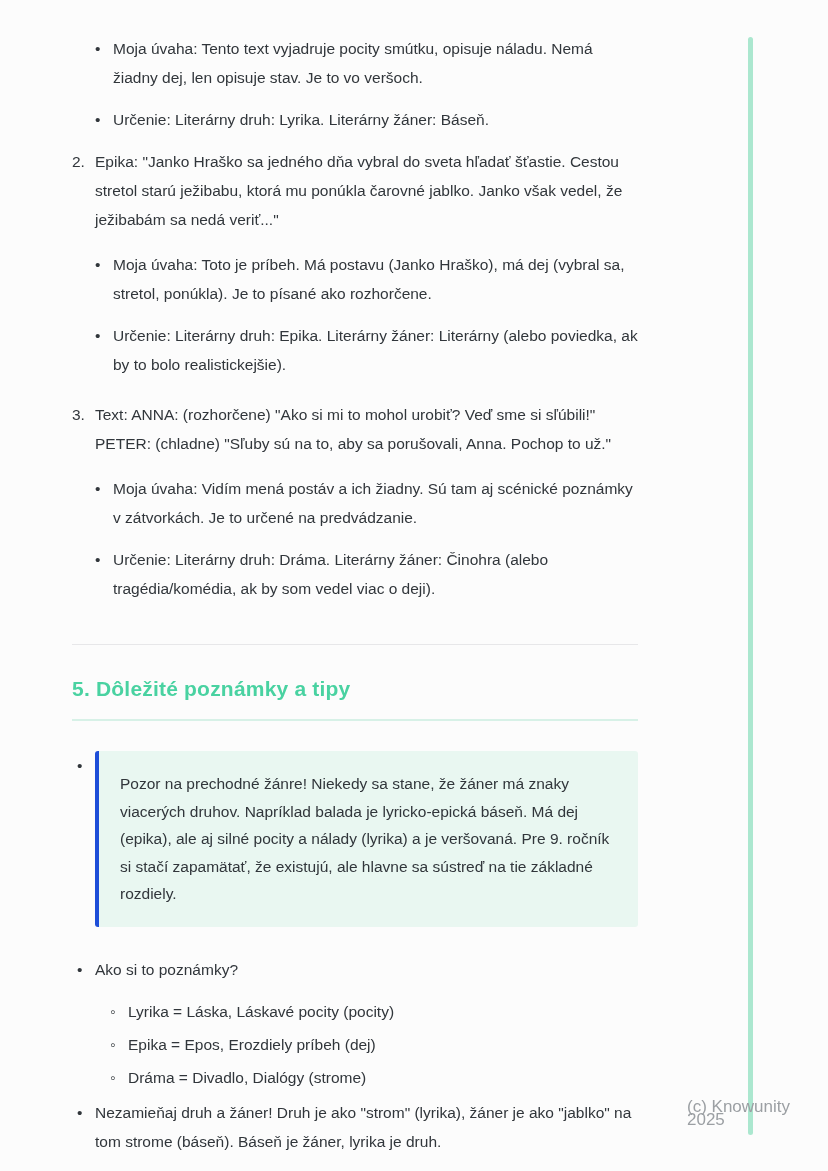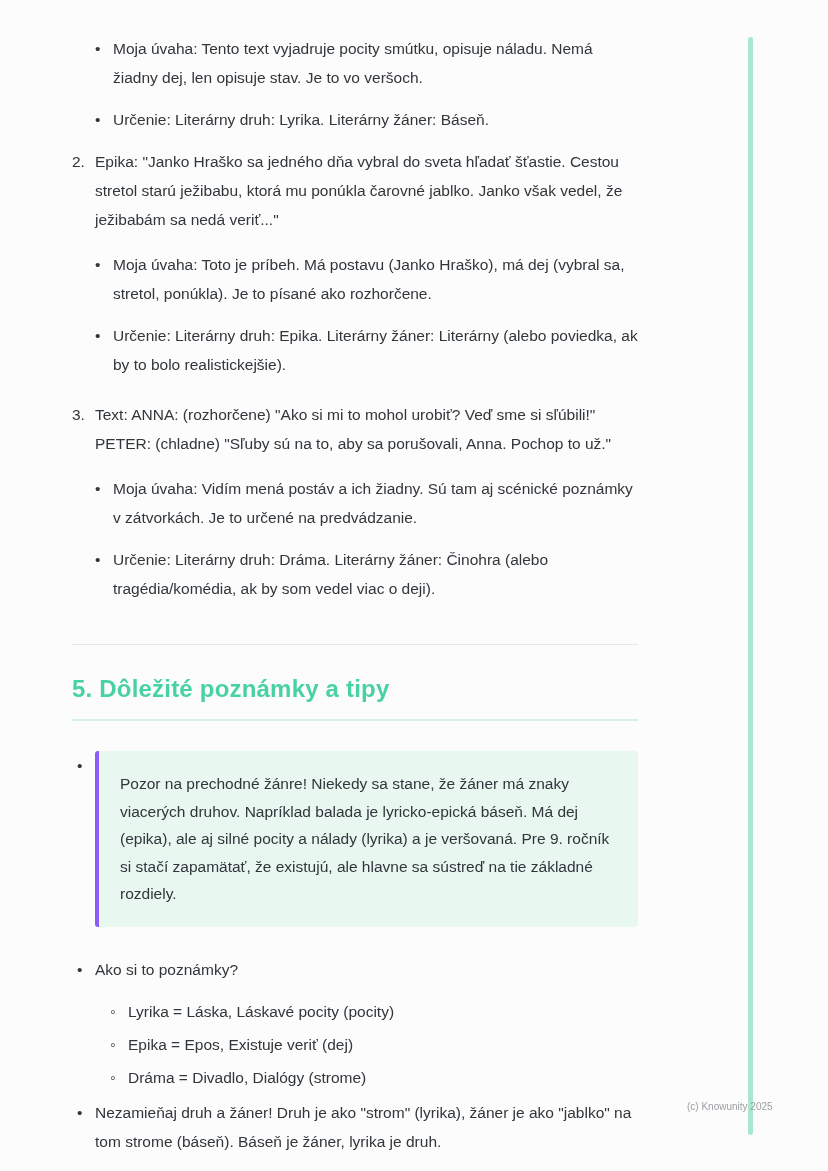--- a/index.html
+++ b/index.html
@@ -27,40 +27,40 @@
 
   
   .numbered { display:flex; margin:8px 0 8px 0; }
   .num { flex:0 0 23px; }
   .ncontent { flex:1; }
   .ntext { margin:0 0 16px 0; }
 
   
   .divider { height:1px; background:#e7e7e9; margin-top:28px; }
   .heading {
-    margin:27px 0 0 0; font-size:24px; line-height:34px; font-weight:700;
+    margin:27px 0 0 0; font-size:21px; line-height:34px; font-weight:700;
     color:#49d2a1; letter-spacing:0.2px;
   }
   .heading-underline { height:2px; background:#d7f1e7; margin-top:13px; }
 
   
   .callout-row { display:flex; align-items:flex-start; padding-left:5px; margin:30px 0 28px 0; }
   .callout {
-    flex:1; background:#e9f7f1; border-left:4px solid #8b5cf6;
+    flex:1; background:#e9f7f1; border-left:4px solid #1d4ed8;
     border-radius:3px; padding:19px 24px 19px 21px; line-height:27.5px;
   }
 
   
   .edge-bar {
     position:absolute; left:748px; top:37px; width:5px; height:1098px;
     background:#abe7cf; border-radius:3px;
   }
   .footer {
     position:absolute; left:687px; top:1100px;
-    font-size:10px; line-height:13px; color:#9b9fa3;
+    font-size:17px; line-height:13px; color:#9b9fa3;
   }
 </style>
 </head>
 <body>
 
 <div class="page">
   <div class="content">
 
     <div class="sublist">
       <div class="bullet">
@@ -120,21 +120,21 @@
         <span class="marker">•</span>
         <div class="btext"><span class="seg-b">Ako si to poznámky?</span></div>
       </div>
       <div class="sublist2">
         <div class="bullet">
           <span class="marker">◦</span>
           <div class="btext"><span class="seg-b">L</span><span>yrika = </span><span class="seg-b">L</span><span>áska, </span><span class="seg-b">L</span><span>áskavé pocity (pocity)</span></div>
         </div>
         <div class="bullet">
           <span class="marker">◦</span>
-          <div class="btext"><span class="seg-b">E</span><span>pika = </span><span class="seg-b">E</span><span>pos, </span><span class="seg-b">E</span><span>xistuje veriť (dej)</span></div>
+          <div class="btext"><span class="seg-b">E</span><span>pika = </span><span class="seg-b">E</span><span>pos, </span><span class="seg-b">E</span><span>rozdiely príbeh (dej)</span></div>
         </div>
         <div class="bullet">
           <span class="marker">◦</span>
           <div class="btext"><span class="seg-b">D</span><span>ráma = </span><span class="seg-b">D</span><span>ivadlo, </span><span class="seg-b">D</span><span>ialógy (strome)</span></div>
         </div>
       </div>
       <div class="bullet">
         <span class="marker">•</span>
         <div class="btext"><span class="seg-b">Nezamieňaj druh a žáner!</span><span> Druh je ako "strom" (lyrika), žáner je ako "jablko" na tom strome (báseň). Báseň je žáner, lyrika je druh.</span></div>
       </div>

